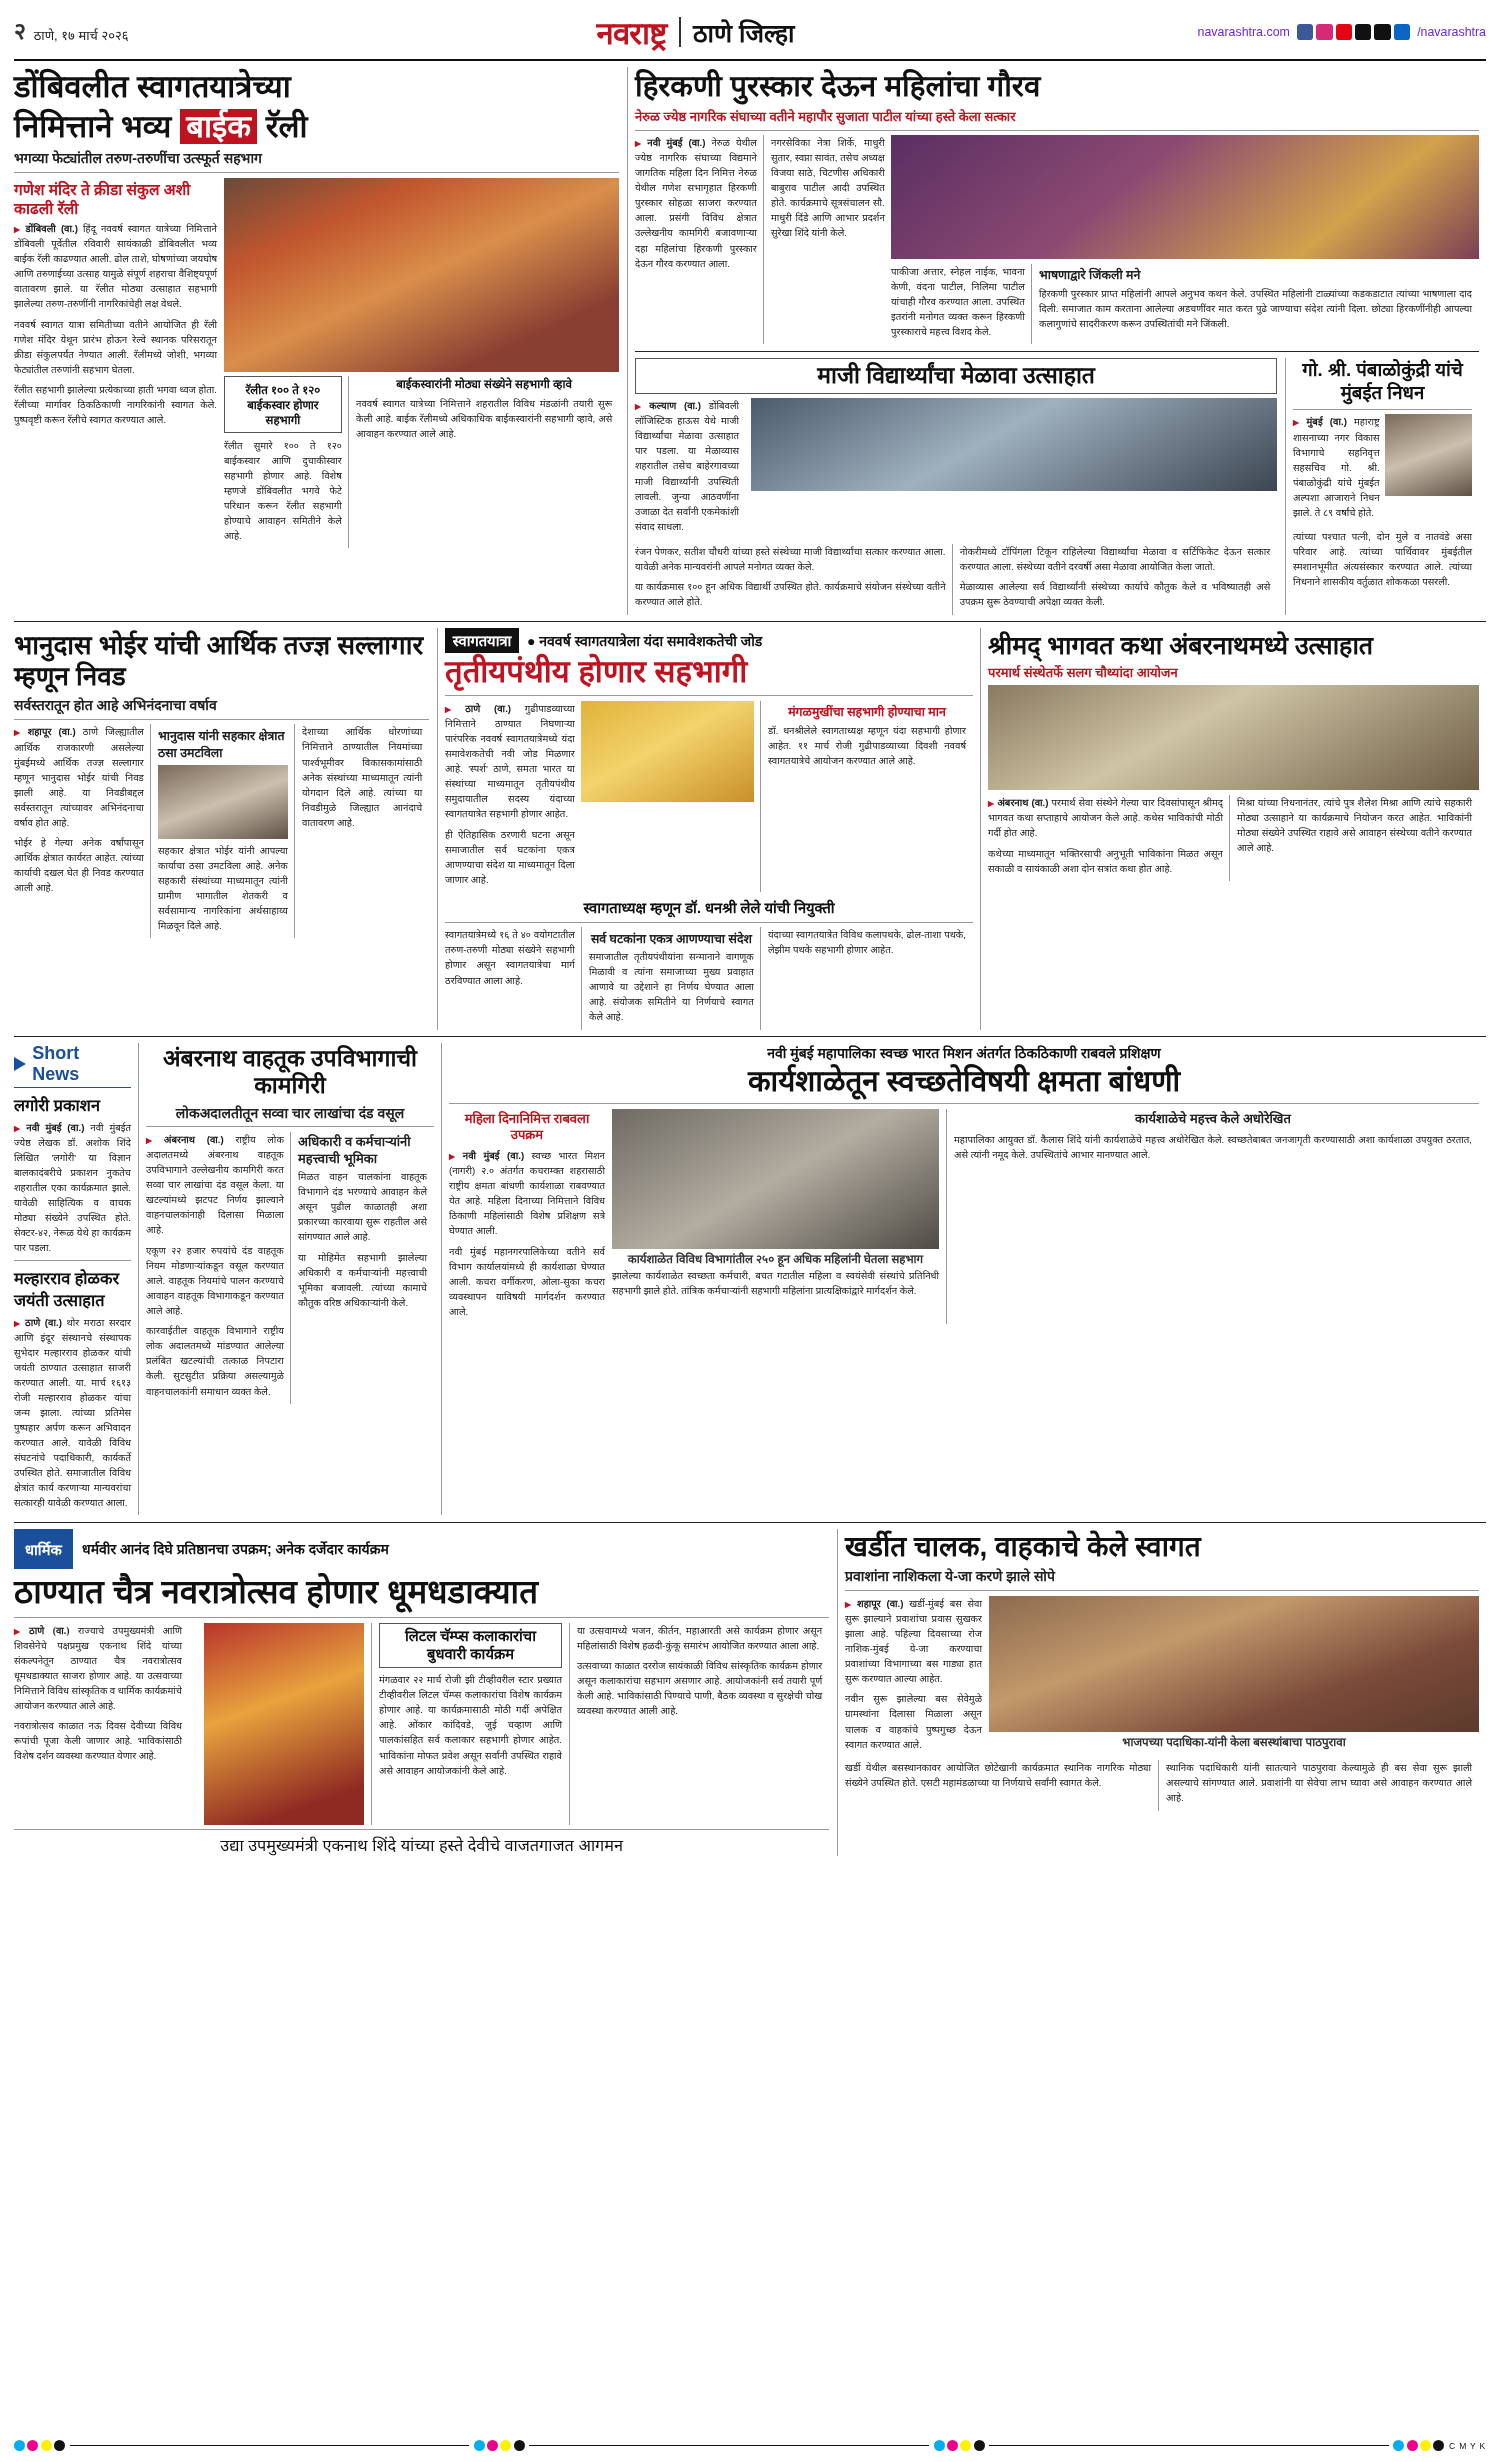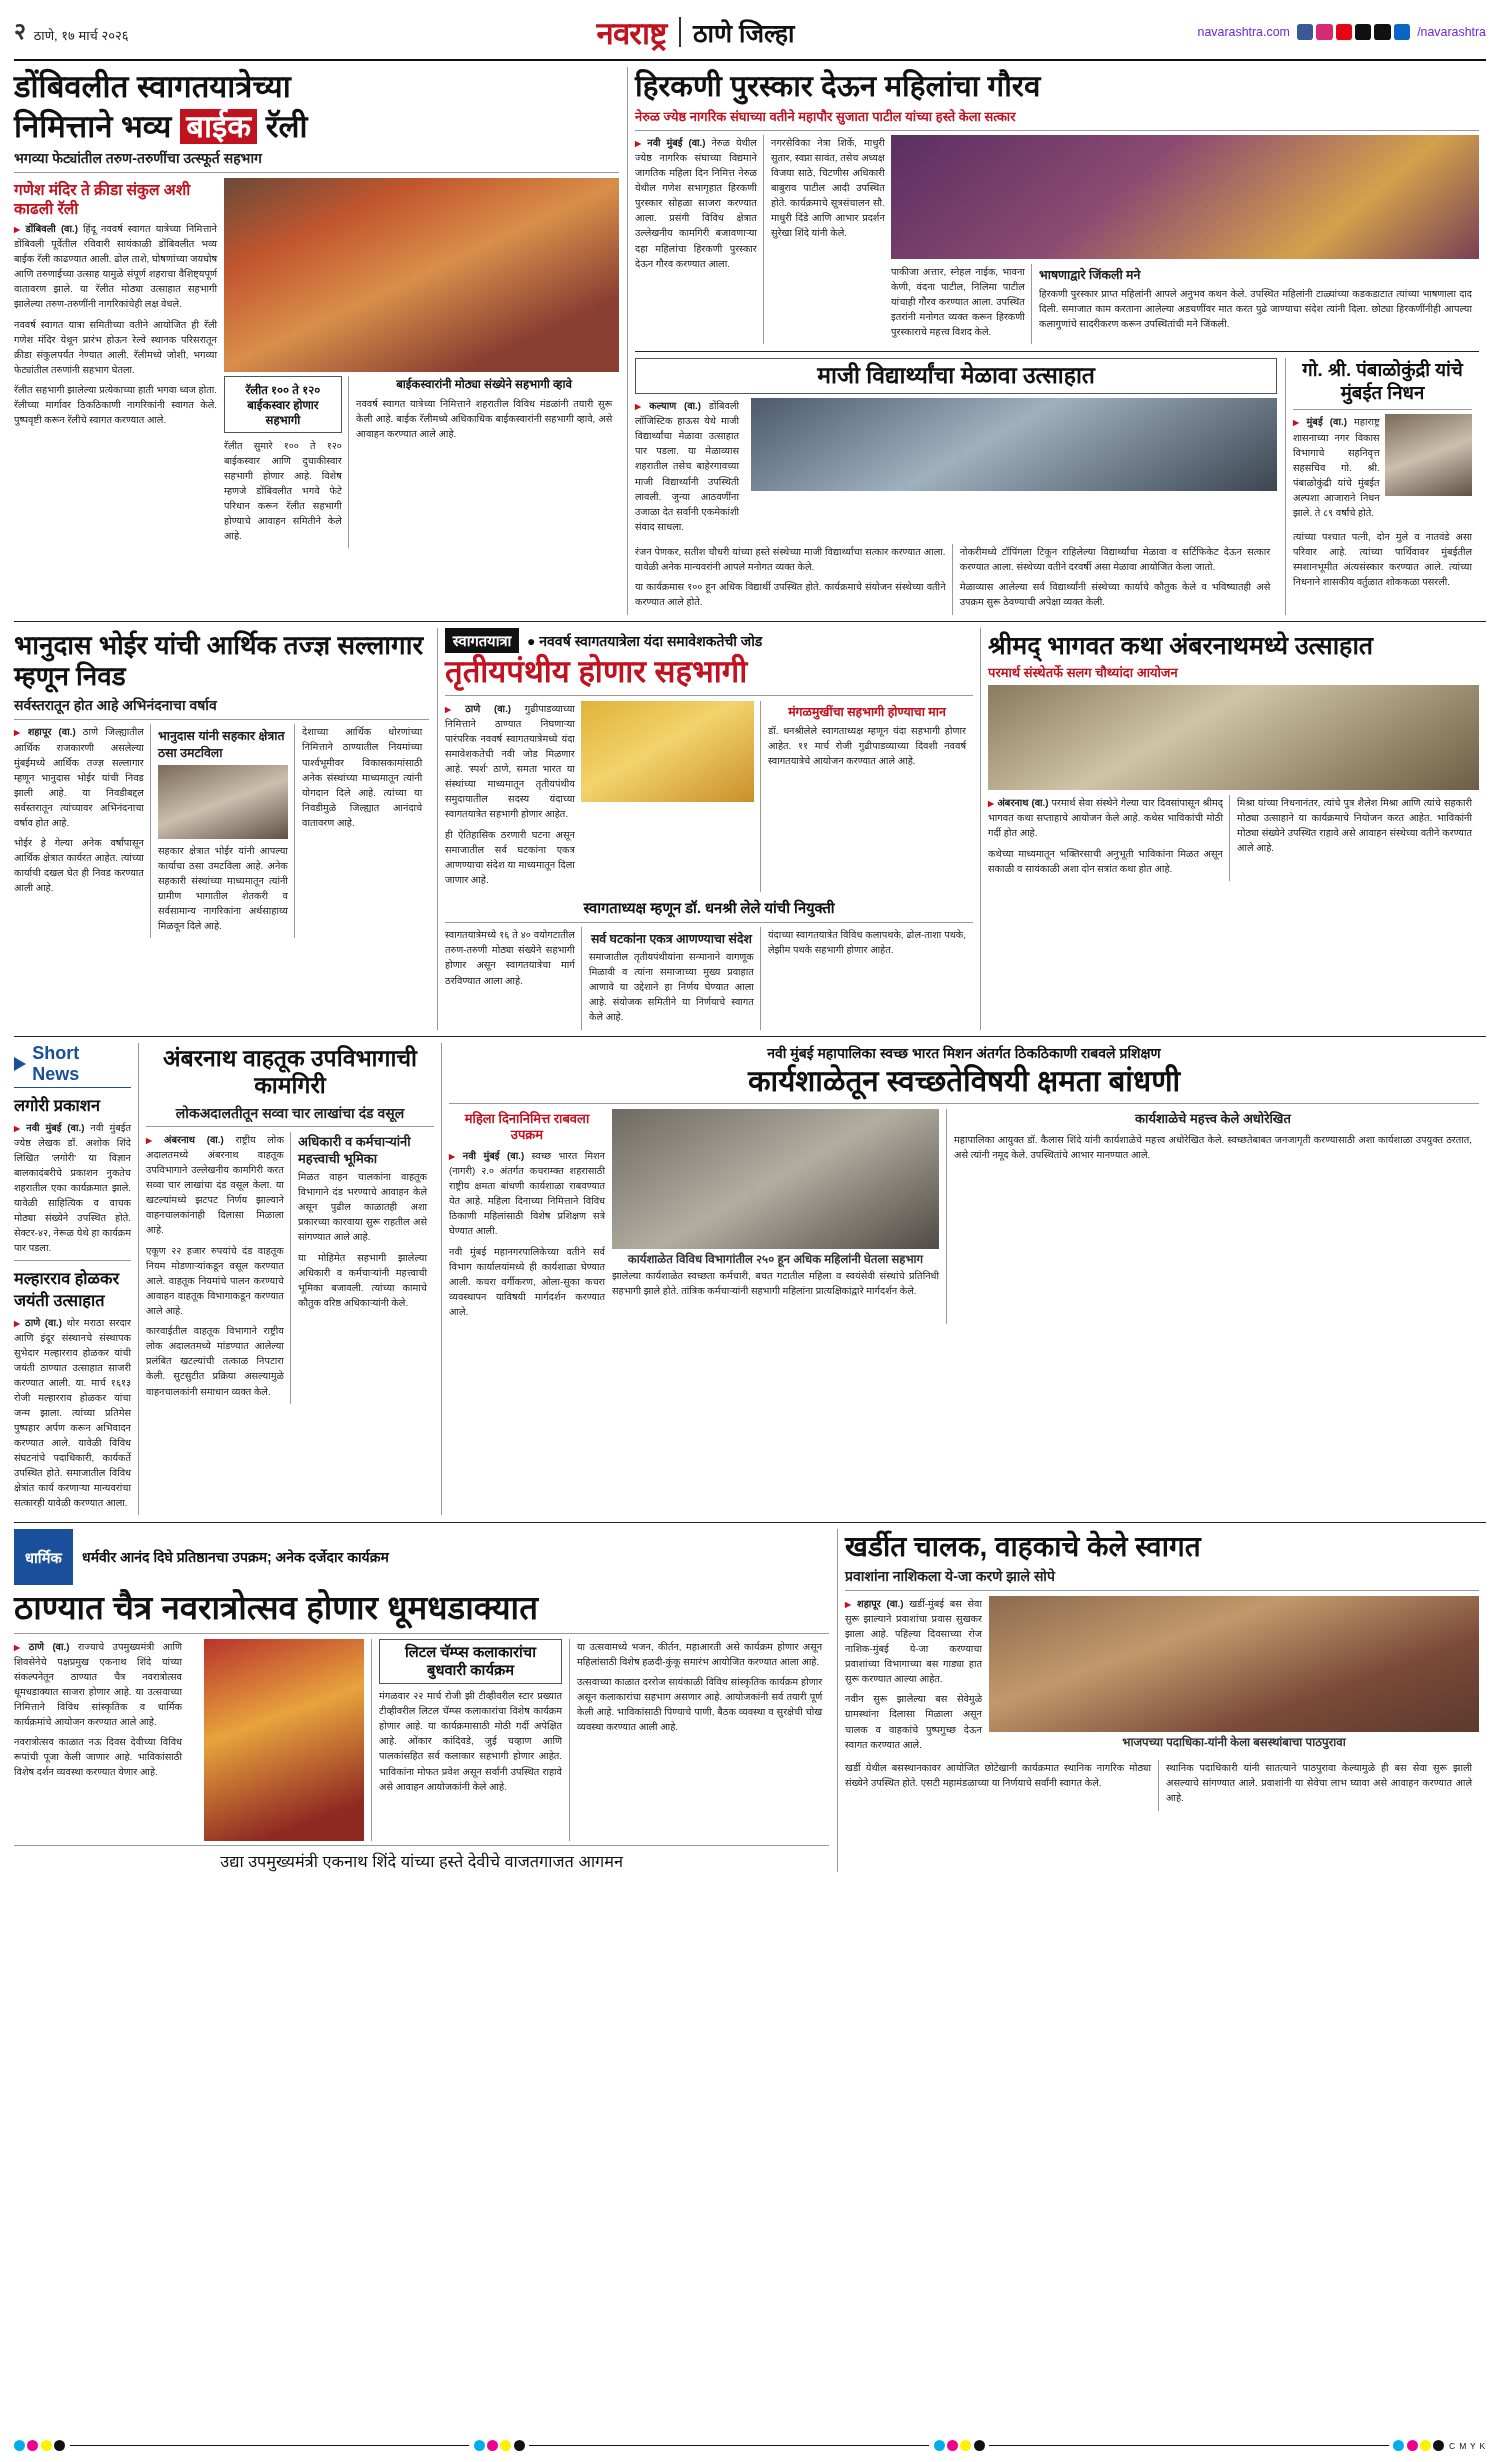--- a/index.html
+++ b/index.html
@@ -47,21 +47,21 @@
   .photo.stage  { background:linear-gradient(140deg,#5a2f62 0%,#8c4a72 40%,#d2a24c 75%,#7b3f55 100%); }
   .photo.yellow { background:linear-gradient(150deg,#e0b23a 0%,#f3d36b 45%,#c98f2a 100%); }
   .photo.hall   { background:linear-gradient(150deg,#6e6a63 0%,#b3ada1 50%,#4f4b45 100%); }
   .photo.bike   { background:linear-gradient(155deg,#6b4a3a 0%,#c2562e 25%,#d98f4a 50%,#8a3f33 80%); }
   .photo.portrait{background:linear-gradient(160deg,#7a6a58 0%,#cbbfae 50%,#5d5245 100%); }
   .photo.crowd  { background:linear-gradient(150deg,#8a7a5f 0%,#cfc4a5 40%,#6d5d45 100%); }
   .photo.group  { background:linear-gradient(150deg,#4c5a6b 0%,#9fb0bf 45%,#3c4652 100%); }
   .photo.devi   { background:linear-gradient(160deg,#b8342c 0%,#e8a33d 40%,#8f2a23 85%); }
 
   .boxed { border:0.8px solid #555; padding:4.7px; }
-  .bluebar { background:#1a4f9c; color:#fff; font-weight:bold; font-size:14.7px; padding:18px 11px; display:inline-block; }
+  .bluebar { background:#1a4f9c; color:#fff; font-weight:bold; font-size:14.7px; padding:10px 11px; display:inline-block; }
   .tagflag { background:#111; color:#fff; font-size:14.7px; font-weight:bold; padding:2.3px 7.8px; display:inline-block; }
   .hl-box { background:#c1121f; color:#fff; padding:0 6.2px; }
   .center { text-align:center; }
   .colpad { padding:0 7px; }
 
   .shortnews-h { display:flex; align-items:center; gap:6.2px; border-bottom:1.6px solid #1a4f9c; padding-bottom:2.3px; }
   .sn-tri { width:0;height:0;border-left:12.4px solid #1a4f9c;border-top:7px solid transparent;border-bottom:7px solid transparent; }
   .sn-label { font-size:18px; font-weight:bold; color:#1a4f9c; }
   .sn-title { font-size:16.3px; font-weight:bold; margin:6.2px 0 3.1px; }
 
@@ -345,21 +345,21 @@
   <div class="row">
 
     <div style="width:823px;padding-right:7.8px;">
       <div style="display:flex;align-items:center;gap:9.3px;">
         <span class="bluebar">धार्मिक</span>
         <span style="font-size:14px;font-weight:bold;">धर्मवीर आनंद दिघे प्रतिष्ठानचा उपक्रम; अनेक दर्जेदार कार्यक्रम</span>
       </div>
       <h1 class="head" style="font-size:33px;margin-top:4.7px;">ठाण्यात चैत्र नवरात्रोत्सव होणार धूमधडाक्यात</h1>
       <div class="rule-thin"></div>
       <div class="row">
-        <div style="width:190px;padding-right:22px;">
+        <div style="width:190px;padding-right:22px;font-family:Liberation Serif, serif;">
           <p class="body"><span class="dateline">ठाणे (वा.)</span> <span>राज्याचे उपमुख्यमंत्री आणि शिवसेनेचे पक्षप्रमुख एकनाथ शिंदे यांच्या संकल्पनेतून ठाण्यात चैत्र नवरात्रोत्सव धूमधडाक्यात साजरा होणार आहे. या उत्सवाच्या निमित्ताने विविध सांस्कृतिक व धार्मिक कार्यक्रमांचे आयोजन करण्यात आले आहे.</span></p>
           <p class="body">नवरात्रोत्सव काळात नऊ दिवस देवीच्या विविध रूपांची पूजा केली जाणार आहे. भाविकांसाठी विशेष दर्शन व्यवस्था करण्यात येणार आहे.</p>
         </div>
         <div style="width:167px;padding-right:7px;">
           <div class="photo devi" style="height:202px;"></div>
         </div>
         <div style="width:198px;padding-right:7px;" class="vline colpad">
           <div class="boxed" style="border-width:1.6px;padding:3.1px 4.7px;">
             <div class="center" style="font-size:14.7px;font-weight:bold;line-height:1.25">लिटल चॅम्प्स कलाकारांचा बुधवारी कार्यक्रम</div>
           </div>

